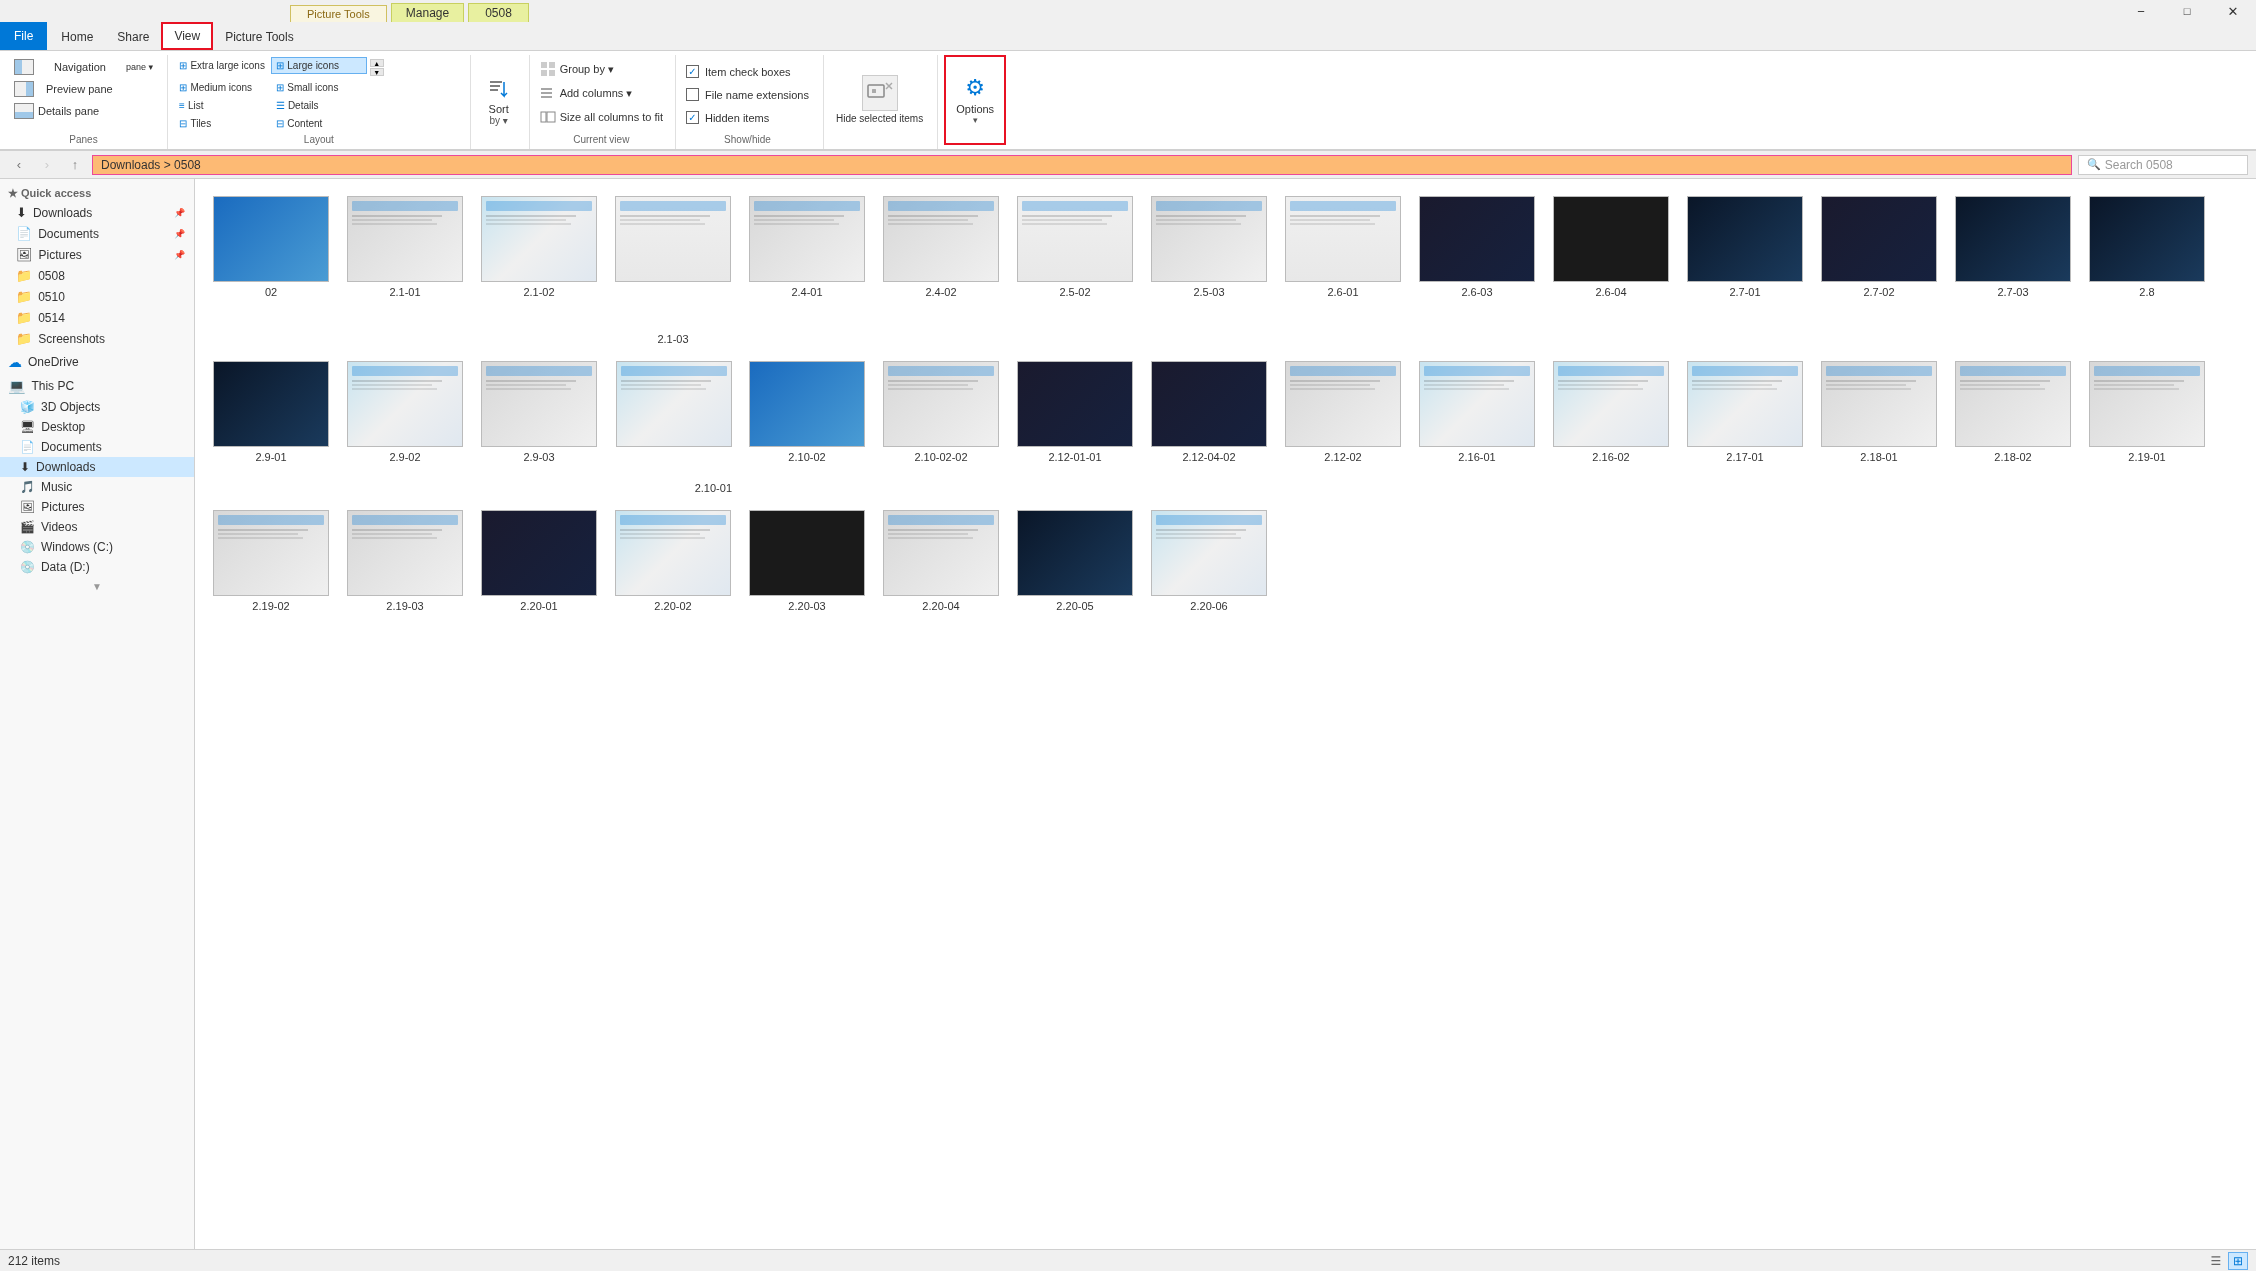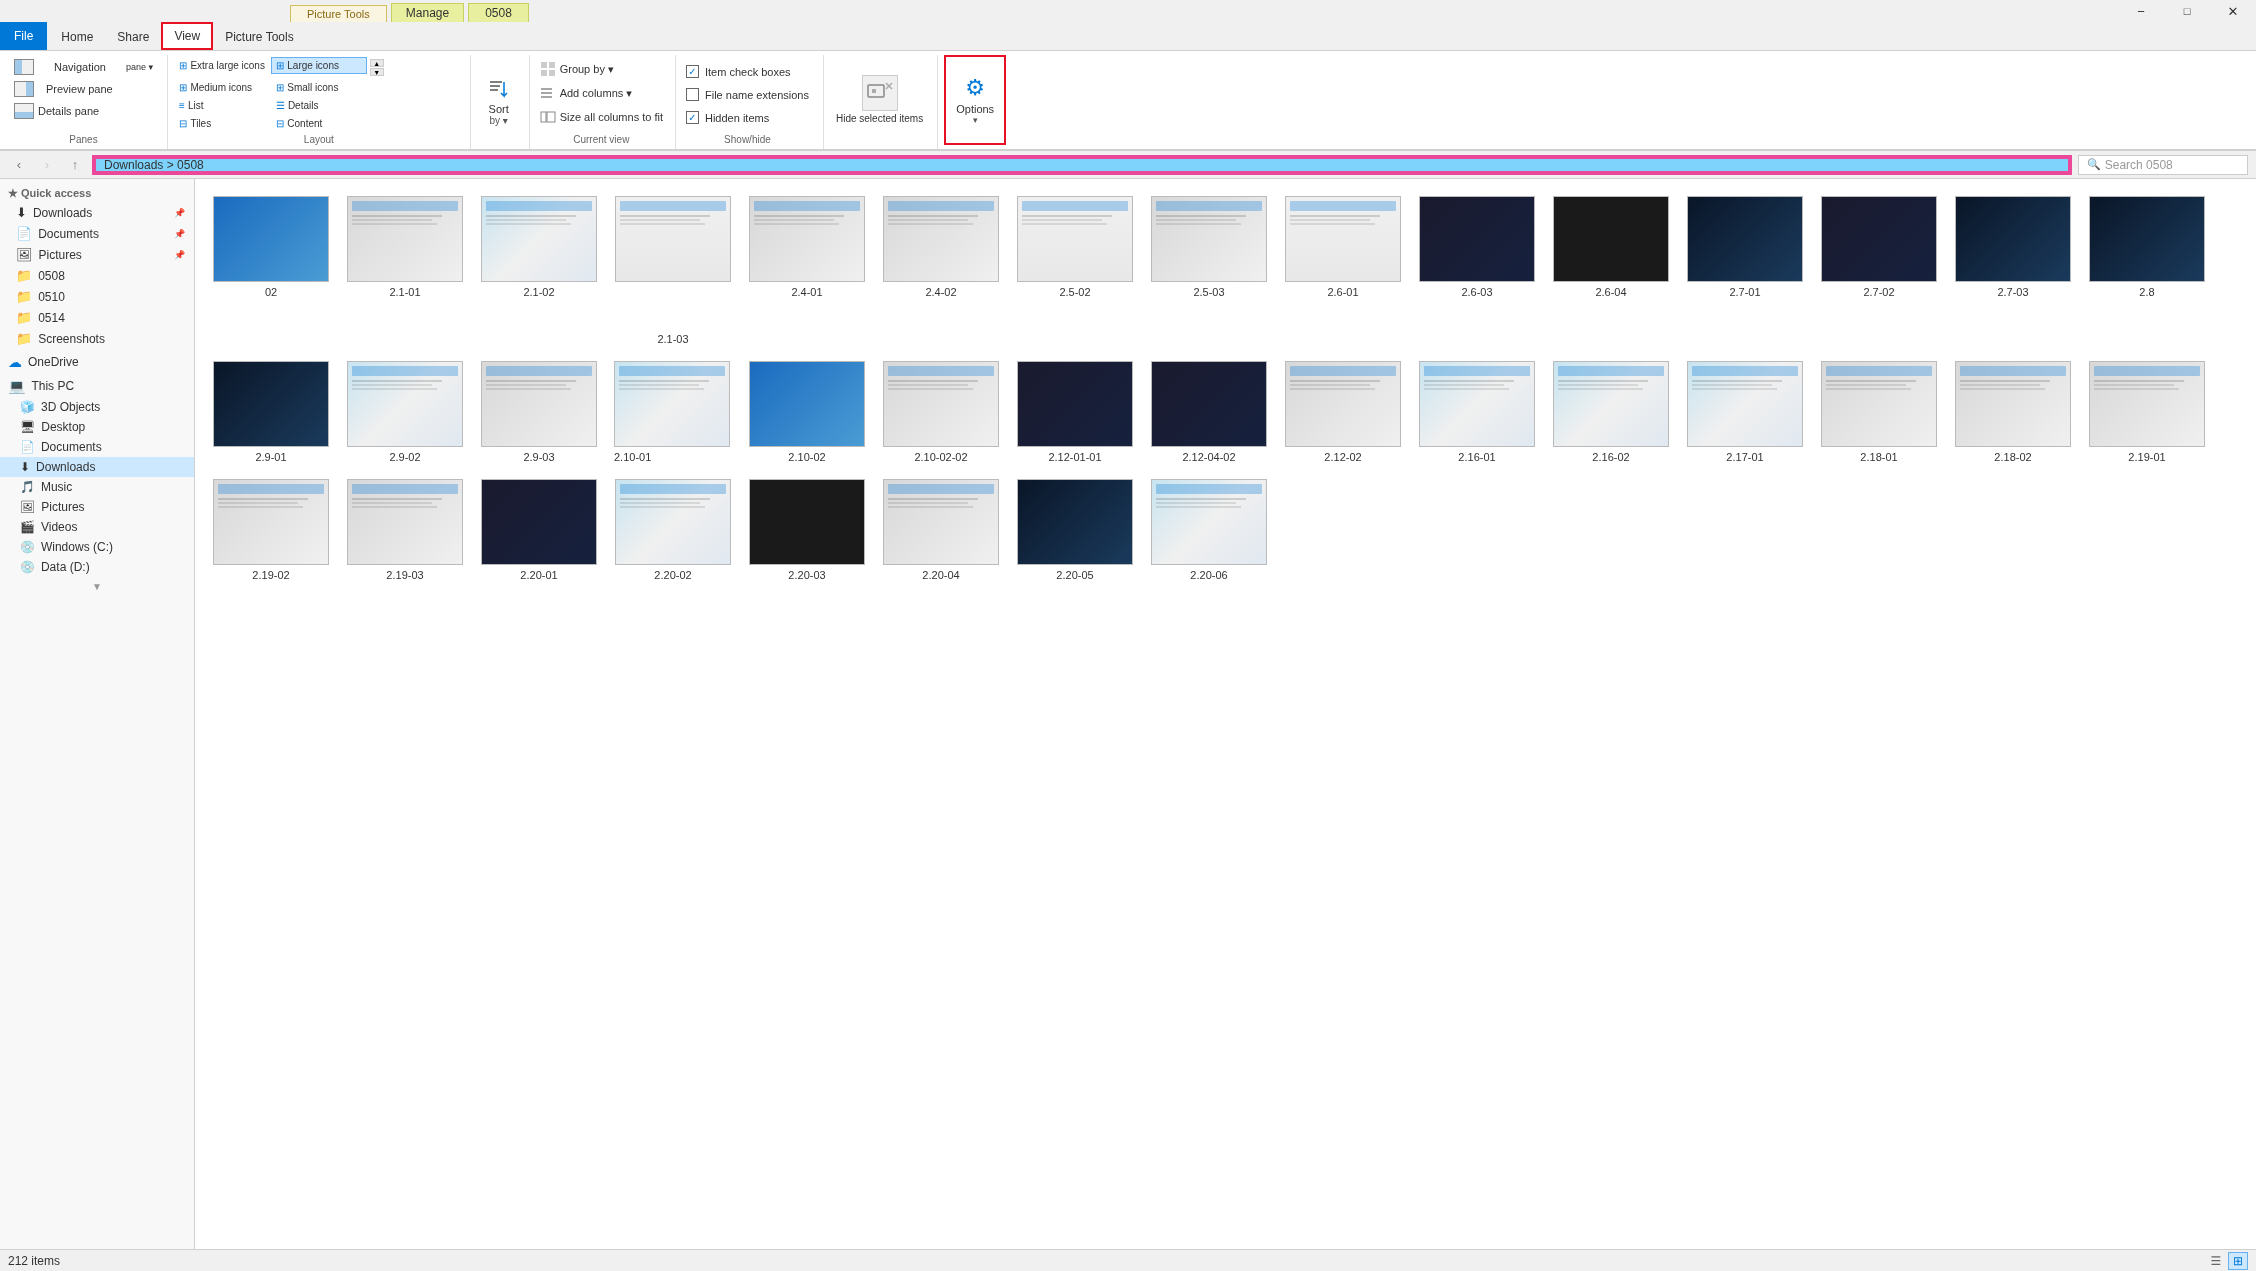--- a/index.html
+++ b/index.html
@@ -202,21 +202,21 @@
       <span style="font-size:11px;color:#333;">Options</span>
       <span style="font-size:9px;color:#555;">▾</span>
     </div>
   </div>
 </div>
 
 <div style="background:#f0f0f0;height:28px;display:flex;align-items:center;padding:0 8px;gap:6px;border-bottom:1px solid #d0d0d0;">
   <button style="width:22px;height:22px;background:transparent;border:1px solid transparent;cursor:pointer;font-size:13px;color:#777;">‹</button>
   <button style="width:22px;height:22px;background:transparent;border:1px solid transparent;cursor:pointer;font-size:13px;color:#ccc;">›</button>
   <button style="width:22px;height:22px;background:transparent;border:1px solid transparent;cursor:pointer;font-size:13px;color:#777;">↑</button>
-  <div style="flex:1;background:#7dd3fc;border:4px solid #ec4899;height:20px;display:flex;align-items:center;padding:0 8px;font-size:12px;color:#333;cursor:text;">
+  <div style="flex:1;background:#fdba74;border:1px solid #ec4899;height:20px;display:flex;align-items:center;padding:0 8px;font-size:12px;color:#333;cursor:text;">
     <span>Downloads &gt; 0508</span>
   </div>
   <div style="width:170px;background:white;border:1px solid #ccc;height:20px;display:flex;align-items:center;padding:0 8px;font-size:12px;color:#999;gap:4px;cursor:text;">
     <span style="font-size:11px;color:#999;">🔍</span>
     <span>Search 0508</span>
   </div>
 </div>
 
 <div style="display:flex;flex:1;overflow:hidden;">
 
@@ -460,21 +460,21 @@
           <div style="width: 116px; height: 86px; border: 1px solid rgb(187, 187, 187); overflow: hidden; margin-bottom: 4px; flex-shrink: 0; background: linear-gradient(135deg, rgb(216, 216, 216) 0%, rgb(240, 240, 240) 100%);">
             <div style="width: 100%; height: 100%; position: relative; overflow: hidden;">
               <div style="position:absolute;top:4px;left:4px;right:4px;height:10px;background:rgba(0,120,215,0.3);border-radius:1px;"></div>
               <div style="position:absolute;top:18px;left:4px;right:20px;height:2px;background:rgba(0,0,0,0.15);"></div>
               <div style="position:absolute;top:22px;left:4px;right:30px;height:2px;background:rgba(0,0,0,0.1);"></div>
               <div style="position:absolute;top:26px;left:4px;right:25px;height:2px;background:rgba(0,0,0,0.1);"></div>
             </div>
           </div>
           <div style="font-size: 11px; color: rgb(51, 51, 51); text-align: center; word-break: break-all; max-width: 116px;">2.9-03</div>
         </div>
-        <div style="display: flex; flex-direction: column; align-items: flex-start; width: 128px; cursor: pointer; padding: 4px; border: 1px solid transparent;">
+        <div style="display: flex; flex-direction: column; align-items: flex-end; width: 128px; cursor: pointer; padding: 4px; border: 1px solid transparent; gap: 31px;">
           <div style="width: 116px; height: 86px; border: 1px solid rgb(187, 187, 187); overflow: hidden; margin-bottom: 4px; flex-shrink: 0; background: linear-gradient(135deg, rgb(200, 228, 240) 0%, rgb(240, 240, 240) 50%, rgb(224, 232, 240) 100%);">
             <div style="width: 100%; height: 100%; position: relative; overflow: hidden;">
               <div style="position:absolute;top:4px;left:4px;right:4px;height:10px;background:rgba(0,120,215,0.3);border-radius:1px;"></div>
               <div style="position:absolute;top:18px;left:4px;right:20px;height:2px;background:rgba(0,0,0,0.15);"></div>
               <div style="position:absolute;top:22px;left:4px;right:30px;height:2px;background:rgba(0,0,0,0.1);"></div>
               <div style="position:absolute;top:26px;left:4px;right:25px;height:2px;background:rgba(0,0,0,0.1);"></div>
             </div>
           </div>
           <div style="font-size: 11px; color: rgb(51, 51, 51); text-align: center; word-break: break-all; max-width: 116px;">2.10-01</div>
         </div>

